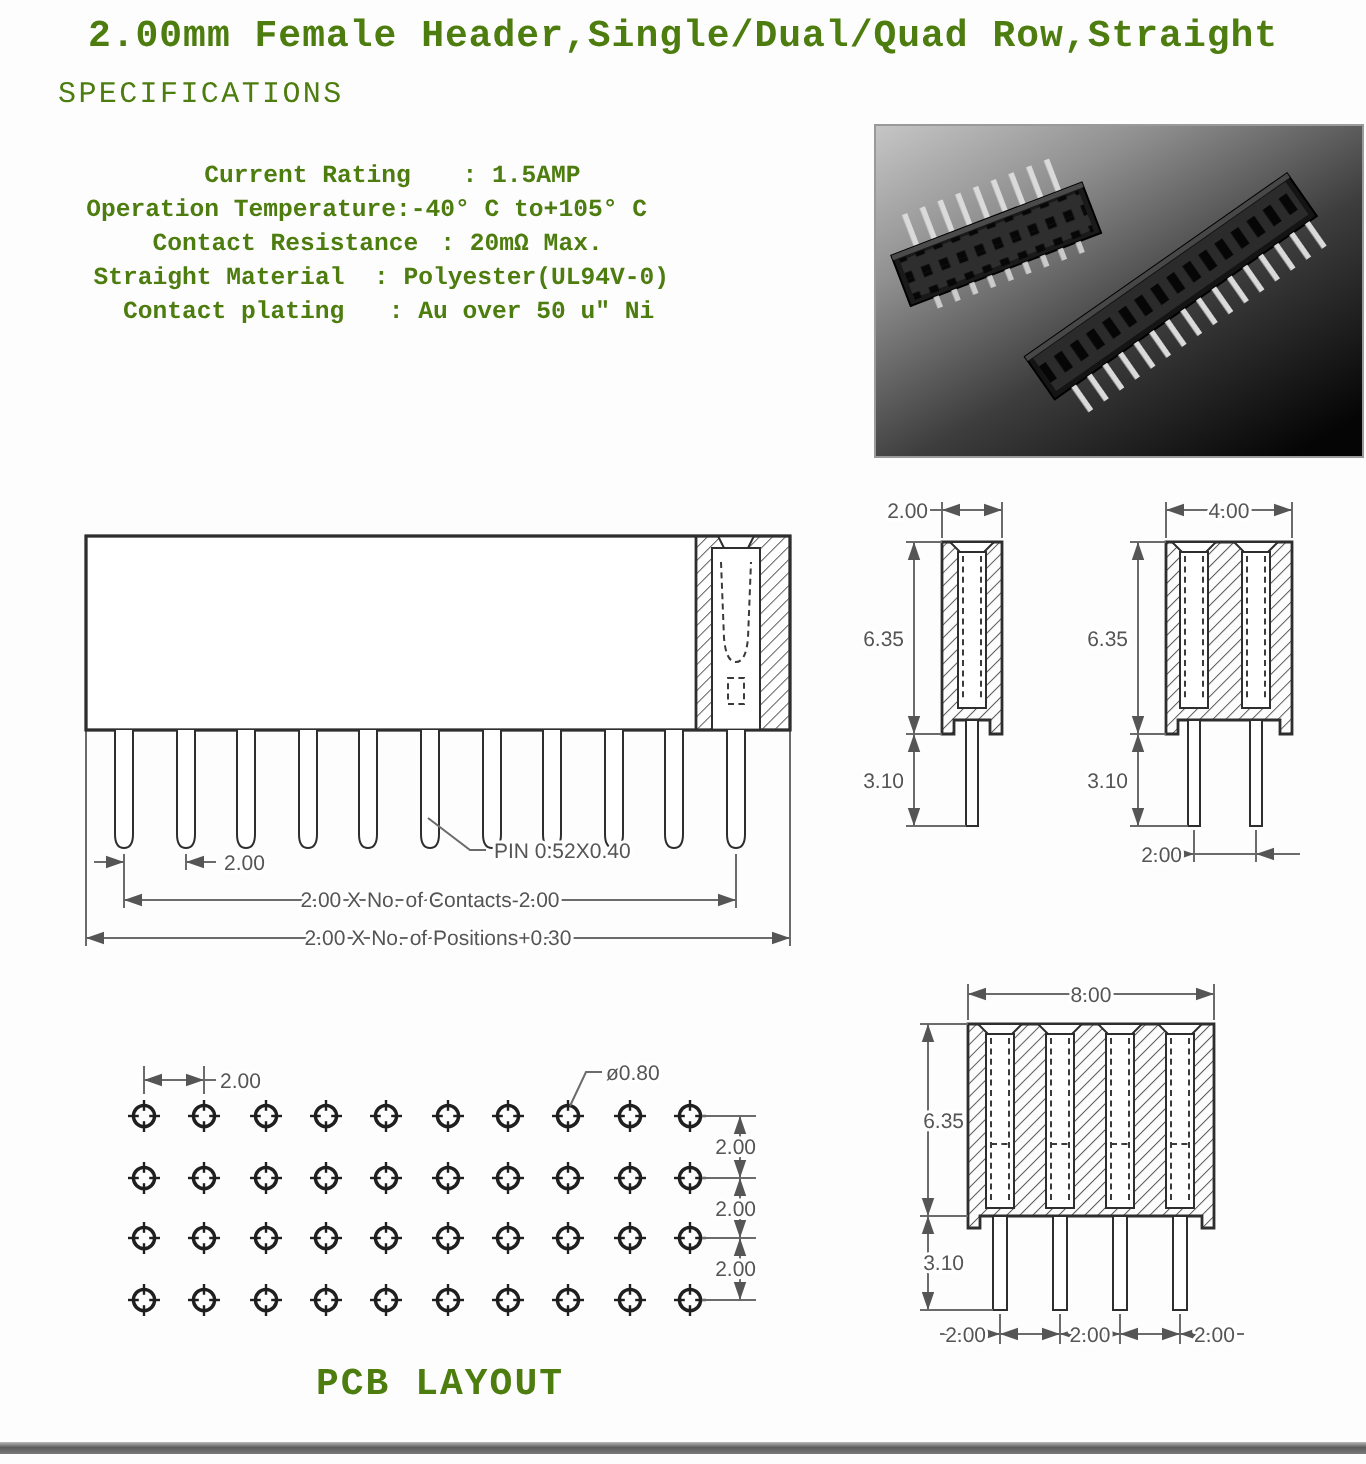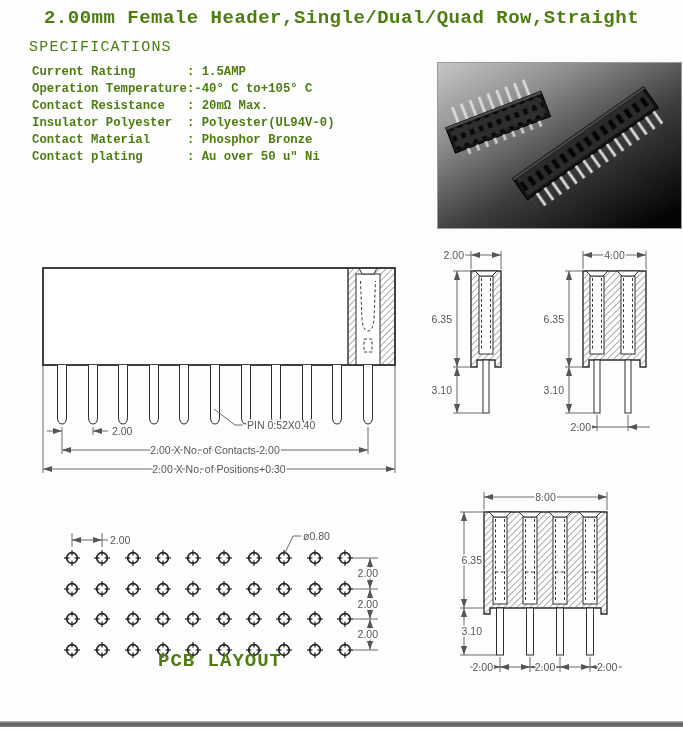--- a/index.html
+++ b/index.html
@@ -1,26 +1,26 @@
 <!DOCTYPE html>
 <html><head>
 <meta charset="utf-8">
 <style>
   html,body{margin:0;padding:0;background:#e9e9e9;}
   .page{position:relative;width:683px;height:732px;background:#fdfdfd;overflow:hidden;
         font-family:"Liberation Mono","DejaVu Sans Mono",monospace;color:#4d7c0f;}
   .title{position:absolute;left:0;top:7px;width:683px;text-align:center;
          font-size:19px;font-weight:bold;letter-spacing:.5px;white-space:pre;}
   .spec-heading{position:absolute;left:29px;top:39px;font-size:15px;font-weight:normal;letter-spacing:1.2px;}
-  .spec-rows{position:absolute;left:32px;top:64px;font-size:12.3px;font-weight:bold;line-height:16.9px;}
+  .spec-rows{position:absolute;left:32px;top:80px;font-size:12.3px;font-weight:bold;line-height:16.9px;text-align:center;}
   .spec-row{white-space:pre;}
   .spec-label{display:inline-block;width:21ch;white-space:pre;}
   .spec-value{white-space:pre;}
   .abs{position:absolute;}
-  .pcb-heading{position:absolute;left:150px;top:650px;width:140px;text-align:center;
+  .pcb-heading{position:absolute;left:150px;top:681px;width:140px;text-align:center;
                font-size:19px;font-weight:bold;letter-spacing:1px;white-space:pre;}
   .footer-bar{position:absolute;left:0;top:721px;width:683px;height:6px;
               background:linear-gradient(#b9b9b9,#5c5c5c 45%,#7a7a7a);}
   
   .ol{fill:none;stroke:#2e2e2e;stroke-width:1.4;}
   .olf{fill:#fff;stroke:#2e2e2e;stroke-width:1.4;}
   .olf1{fill:#fff;stroke:#2e2e2e;stroke-width:1;}
   .hat{fill:url(#hatch);stroke:#2e2e2e;stroke-width:1.4;}
   .dsh{fill:none;stroke:#3a3a3a;stroke-width:1;stroke-dasharray:3 2.2;}
   .dim{stroke:#6b6b6b;stroke-width:1;fill:none;}
@@ -70,22 +70,21 @@
   </svg>
 
   <div class="title">2.00mm Female Header,Single/Dual/Quad Row,Straight</div>
 
   <div class="spec-heading">SPECIFICATIONS</div>
 
   <div class="spec-rows">
     <div class="spec-row"><span class="spec-label">Current Rating</span><span class="spec-value">: 1.5AMP</span></div>
     <div class="spec-row"><span class="spec-label">Operation Temperature</span><span class="spec-value">:-40° C to+105° C</span></div>
     <div class="spec-row"><span class="spec-label">Contact Resistance</span><span class="spec-value">: 20mΩ Max.</span></div>
-    <div class="spec-row"><span class="spec-label">Insulator Polyester</span><span class="spec-value">: Polyester(UL94V-0)</span></div>
-    <div class="spec-row"><span class="spec-label">Contact Material</span><span class="spec-value">: Phosphor Bronze</span></div>
+    <div class="spec-row"><span class="spec-label">Straight Material</span><span class="spec-value">: Polyester(UL94V-0)</span></div>
     <div class="spec-row"><span class="spec-label">Contact plating</span><span class="spec-value">: Au over 50 u" Ni</span></div>
   </div>
 
   <svg class="abs" style="left:437px;top:62px" width="245" height="167" viewBox="0 0 245 167">
     <rect x="0.5" y="0.5" width="244" height="166" fill="url(#pg)" stroke="#9a9a9a"></rect>
     <g transform="rotate(-21 60 60)">
       <rect x="16" y="30" width="90" height="17" fill="url(#pins)"></rect>
       <rect x="10" y="47" width="102" height="27" fill="#1a1a1a" stroke="#000"></rect>
       <rect x="10" y="47" width="102" height="2.5" fill="#4a4a4a"></rect>
       <rect x="13" y="51" width="96" height="20" fill="#2e2e2e"></rect>

